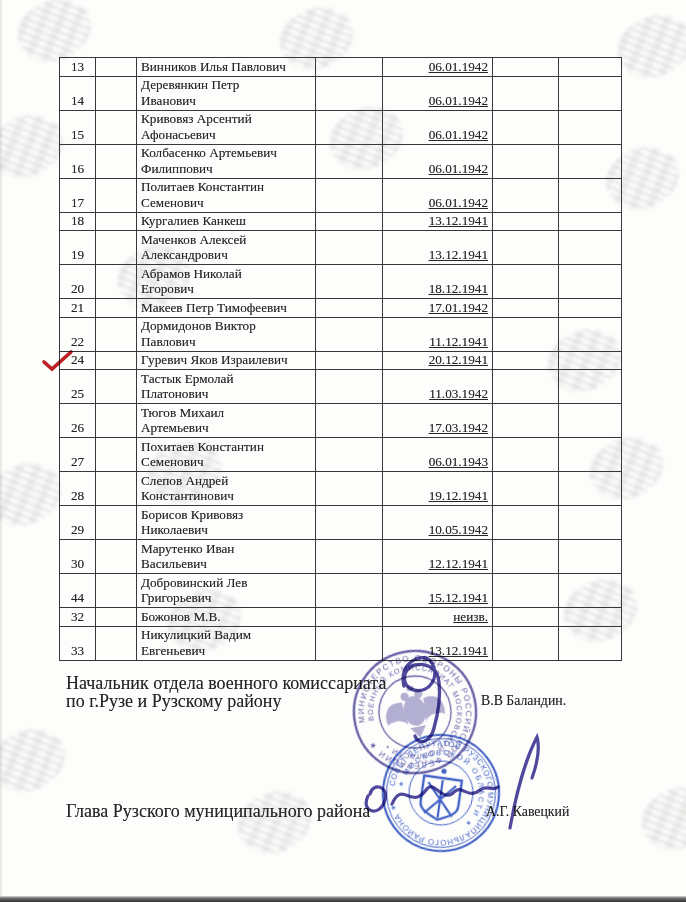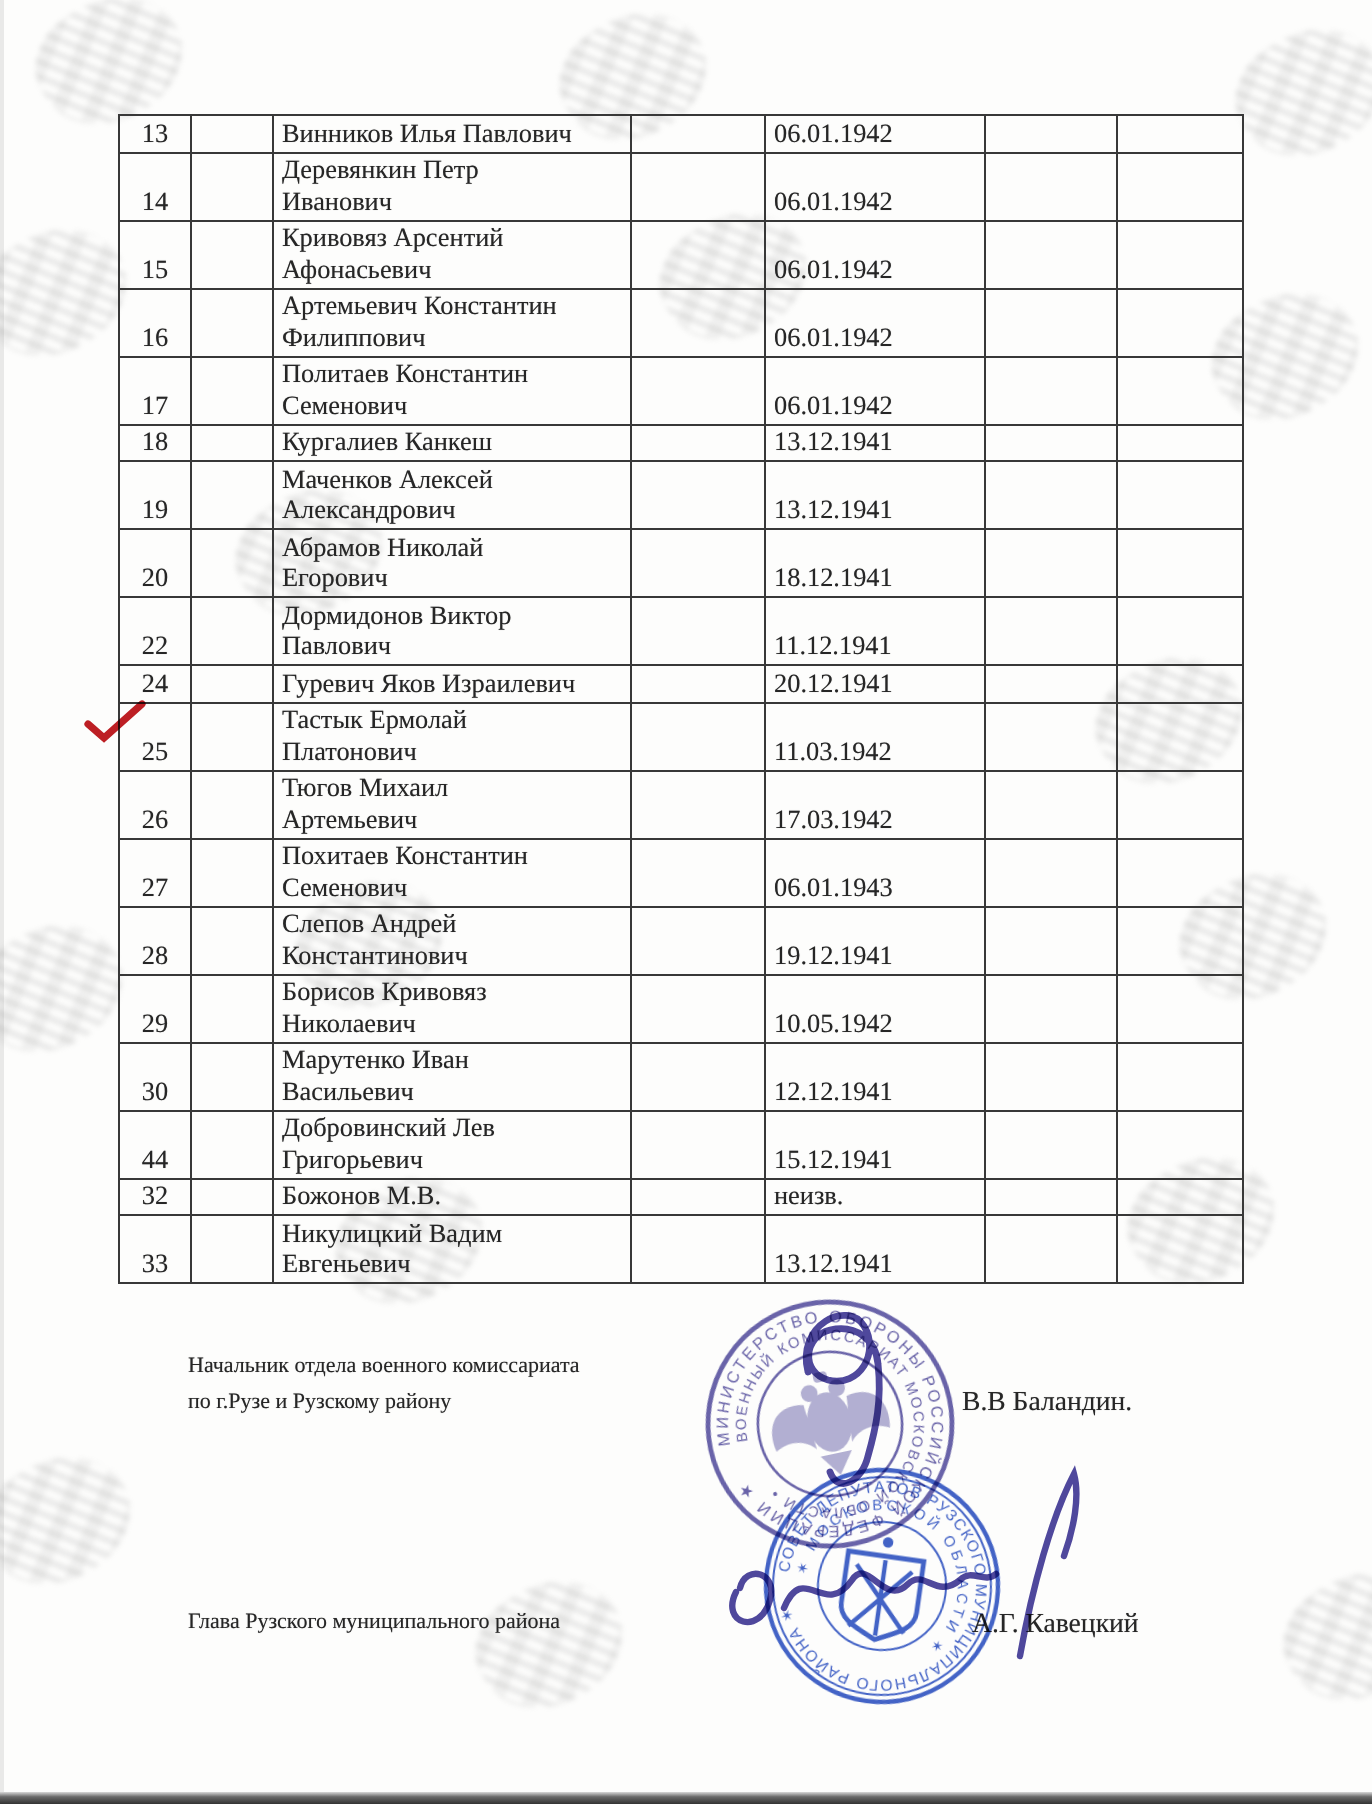--- a/index.html
+++ b/index.html
@@ -24,23 +24,23 @@
     border-collapse:collapse;table-layout:fixed;
     font-size:13.2px;line-height:15.5px;
   }
   table.rec td{
     border:1px solid #383838;vertical-align:bottom;
     padding:0.5px 4px 1.5px 4px;
     text-shadow:0 0 .4px rgba(40,40,40,.45);
     overflow:hidden;white-space:nowrap;
   }
   td.c-num{text-align:center;padding-left:1px;padding-right:1px;}
-  td.c-date{text-align:left;}
+  td.c-date{text-align:right;text-decoration:underline;}
   
-  .sig-title{position:absolute;font-size:11px;line-height:17.5px;text-shadow:0 0 .4px rgba(40,40,40,.45);margin-left:28px;}
+  .sig-title{position:absolute;font-size:18px;line-height:17.5px;text-shadow:0 0 .4px rgba(40,40,40,.45);}
   .sig-name{position:absolute;font-size:13.8px;text-shadow:0 0 .4px rgba(40,40,40,.45);}
   
   .ink{position:absolute;mix-blend-mode:multiply;}
   .stamp1{left:345px;top:642px;opacity:.82;transform:rotate(-12deg);}
   .stamp2{left:379px;top:731px;opacity:.9;transform:rotate(8deg);}
   .sig1{left:388px;top:648px;opacity:.9;}
   .sig2{left:356px;top:730px;opacity:.9;}
   .checkmark{left:40px;top:348px;mix-blend-mode:multiply;}
 </style>
 </head>
@@ -123,21 +123,21 @@
         </td>
         <td class="c-b3"></td>
         <td class="c-b4"></td>
       </tr>
       <tr style="height: 33px;">
         <td class="c-num">
           <div>16</div>
         </td>
         <td class="c-b1"></td>
         <td class="c-name">
-          <div>Артемьевич Константин</div>
+          <div>Колбасенко Артемьевич</div>
           <div>Филиппович</div>
         </td>
         <td class="c-b2"></td>
         <td class="c-date">
           <div>06.01.1942</div>
         </td>
         <td class="c-b3"></td>
         <td class="c-b4"></td>
       </tr>
       <tr style="height: 33px;">
@@ -192,20 +192,35 @@
           <div>20</div>
         </td>
         <td class="c-b1"></td>
         <td class="c-name">
           <div>Абрамов Николай</div>
           <div>Егорович</div>
         </td>
         <td class="c-b2"></td>
         <td class="c-date">
           <div>18.12.1941</div>
+        </td>
+        <td class="c-b3"></td>
+        <td class="c-b4"></td>
+      </tr>
+      <tr style="height: 17px;">
+        <td class="c-num">
+          <div>21</div>
+        </td>
+        <td class="c-b1"></td>
+        <td class="c-name">
+          <div>Макеев Петр Тимофеевич</div>
+        </td>
+        <td class="c-b2"></td>
+        <td class="c-date">
+          <div>17.01.1942</div>
         </td>
         <td class="c-b3"></td>
         <td class="c-b4"></td>
       </tr>
       <tr style="height: 33px;">
         <td class="c-num">
           <div>22</div>
         </td>
         <td class="c-b1"></td>
         <td class="c-name">

